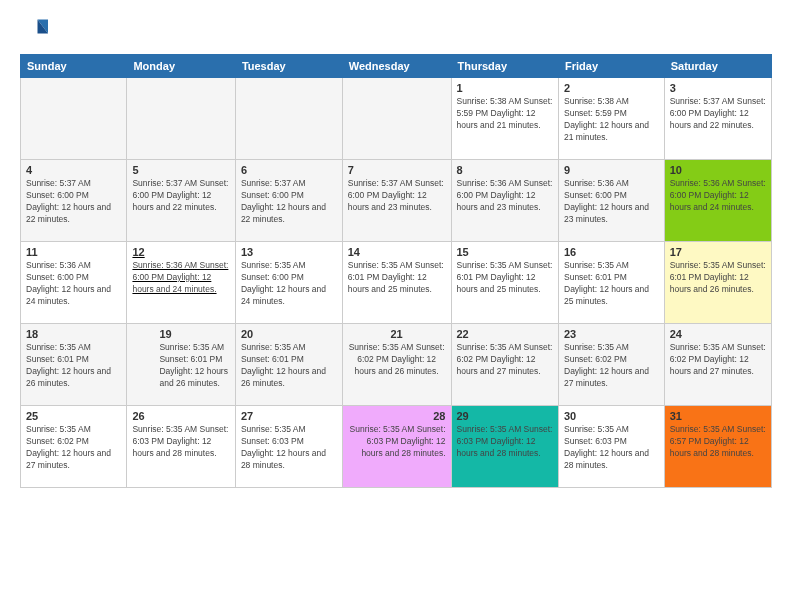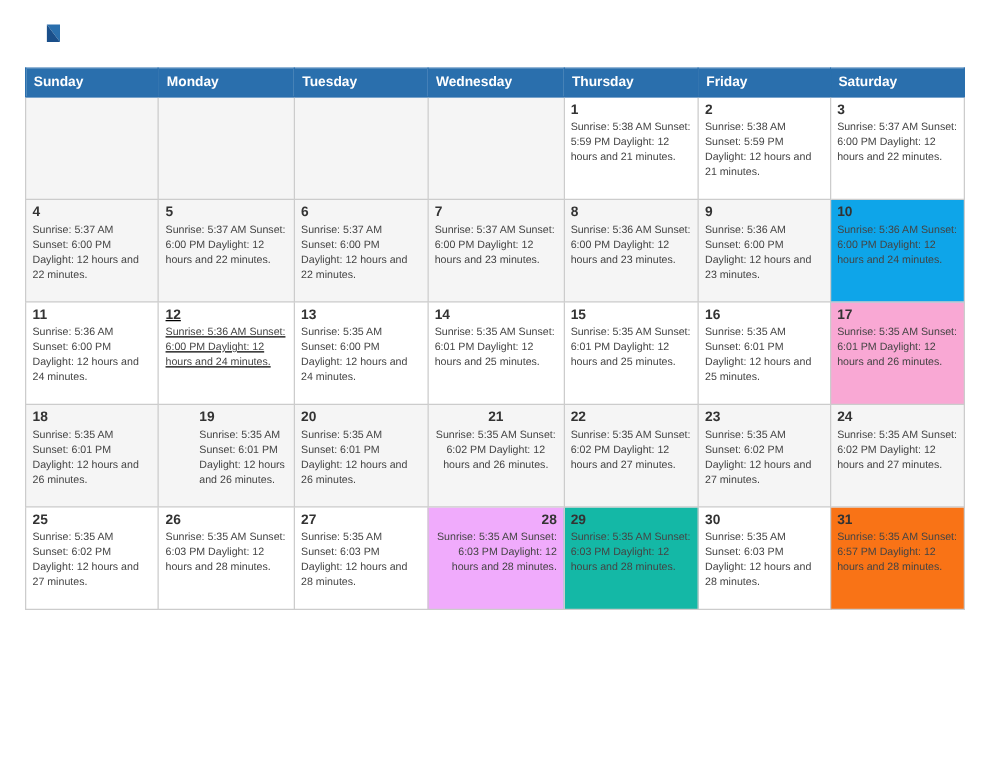--- a/index.html
+++ b/index.html
@@ -190,21 +190,21 @@
 Daylight: 12 hours
 and 23 minutes.</div>
           </td>
           <td style="background: rgb(245, 245, 245);">
             <div class="day-number">9</div>
             <div class="day-info">Sunrise: 5:36 AM
 Sunset: 6:00 PM
 Daylight: 12 hours
 and 23 minutes.</div>
           </td>
-          <td style="background: #0ea5e9;">
+          <td style="background: #84cc16;">
             <div class="day-number">10</div>
             <div class="day-info">Sunrise: 5:36 AM
 Sunset: 6:00 PM
 Daylight: 12 hours
 and 24 minutes.</div>
           </td>
         </tr>
         <tr>
           <td style="background: rgb(255, 255, 255);">
             <div class="day-number">11</div>
@@ -241,21 +241,21 @@
 Daylight: 12 hours
 and 25 minutes.</div>
           </td>
           <td style="background: rgb(255, 255, 255);">
             <div class="day-number">16</div>
             <div class="day-info">Sunrise: 5:35 AM
 Sunset: 6:01 PM
 Daylight: 12 hours
 and 25 minutes.</div>
           </td>
-          <td style="background: #f9a8d4;">
+          <td style="background: #fef9c3;">
             <div class="day-number">17</div>
             <div class="day-info">Sunrise: 5:35 AM
 Sunset: 6:01 PM
 Daylight: 12 hours
 and 26 minutes.</div>
           </td>
         </tr>
         <tr>
           <td style="background: rgb(245, 245, 245);">
             <div class="day-number">18</div>

